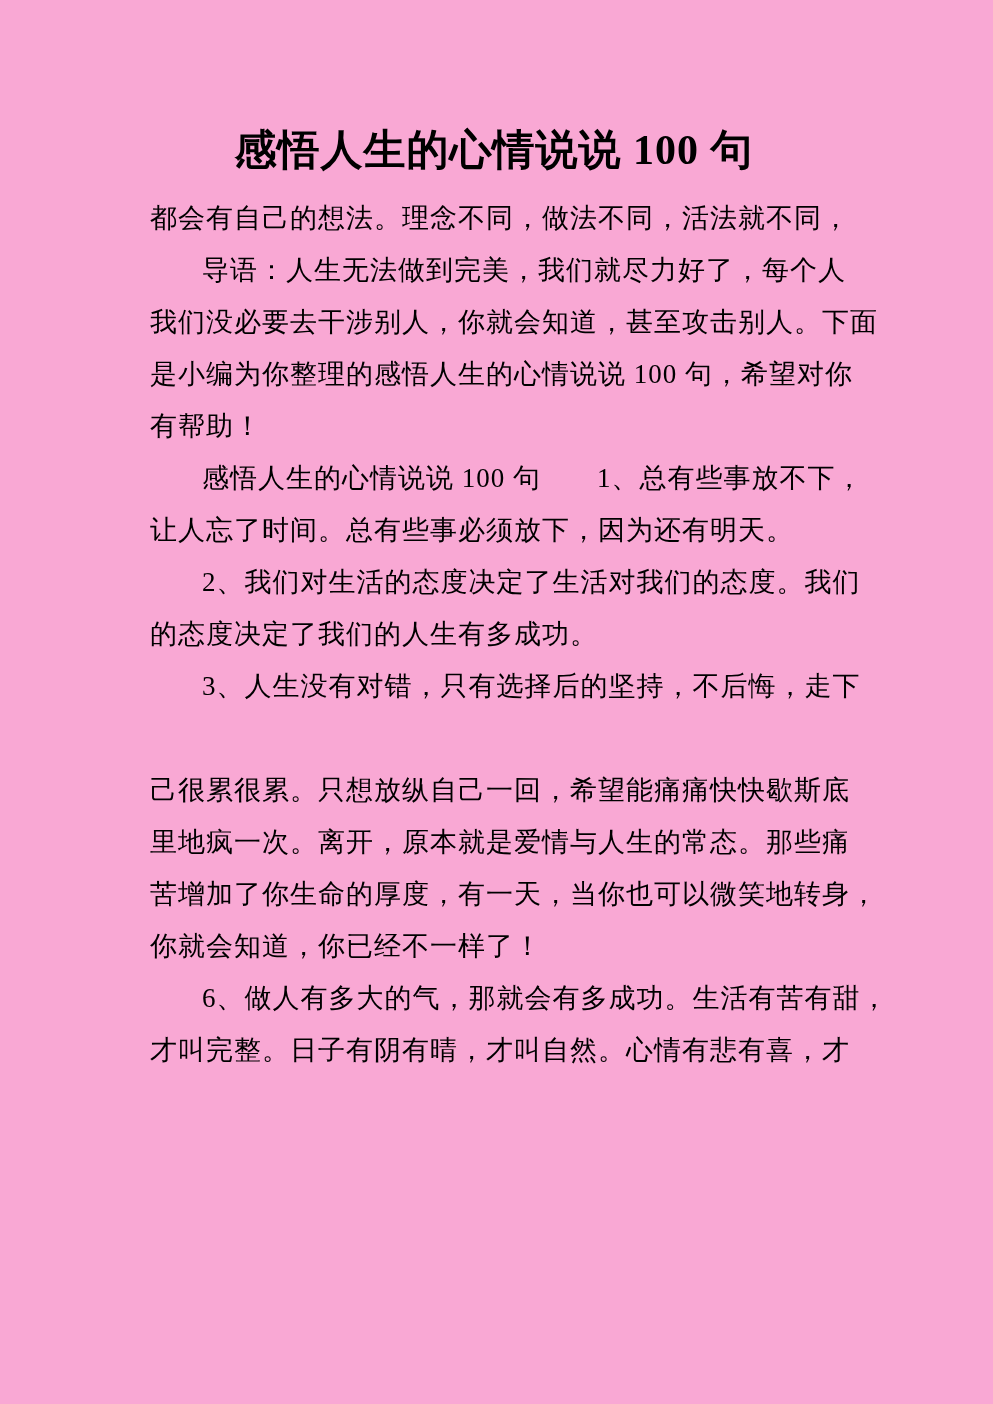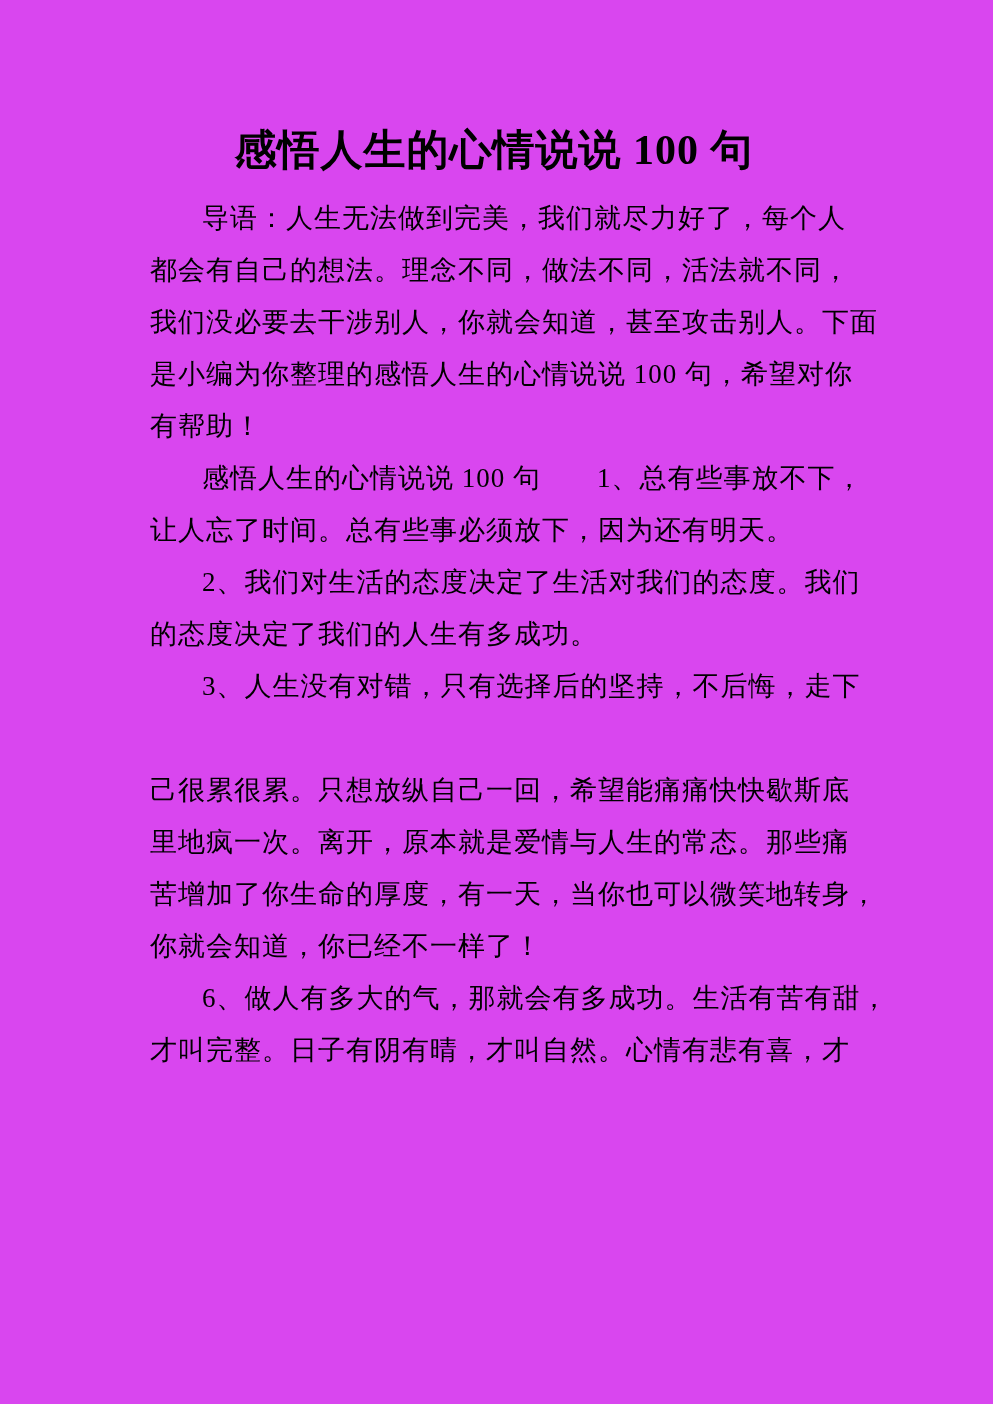--- a/index.html
+++ b/index.html
@@ -7,21 +7,21 @@
     width: 993px;
     height: 1404px;
     background: #ffffff;
     font-family: "Liberation Serif", "DejaVu Serif", serif;
   }
   .page {
     box-sizing: border-box;
     width: 993px;
     height: 1404px;
     padding: 120px 155px 0 150px;
-    background: #d946ef;
+    background: #f9a8d4;
     color: #000000;
     overflow: hidden;
   }
   .title {
     height: 60px;
     line-height: 60px;
     font-size: 42px;
     font-weight: 700;
     text-align: center;
     white-space: pre;
@@ -39,22 +39,22 @@
   .line.indent { text-indent: 52px; }
   .spacer { height: 52px; }
 </style>
 </head>
 <body>
 
 <div class="page">
   <div class="title">感悟人生的心情说说 100 句</div>
   <div class="doc-body">
       <div class="paragraph">
+        <div class="line">都会有自己的想法。理念不同，做法不同，活法就不同，</div>
         <div class="line indent">导语：人生无法做到完美，我们就尽力好了，每个人</div>
-        <div class="line">都会有自己的想法。理念不同，做法不同，活法就不同，</div>
         <div class="line">我们没必要去干涉别人，你就会知道，甚至攻击别人。下面</div>
         <div class="line">是小编为你整理的感悟人生的心情说说 100 句，希望对你</div>
         <div class="line">有帮助！</div>
       </div>
       <div class="paragraph">
         <div class="line indent">感悟人生的心情说说 100 句　　1、总有些事放不下，</div>
         <div class="line">让人忘了时间。总有些事必须放下，因为还有明天。</div>
       </div>
       <div class="paragraph">
         <div class="line indent">2、我们对生活的态度决定了生活对我们的态度。我们</div>

